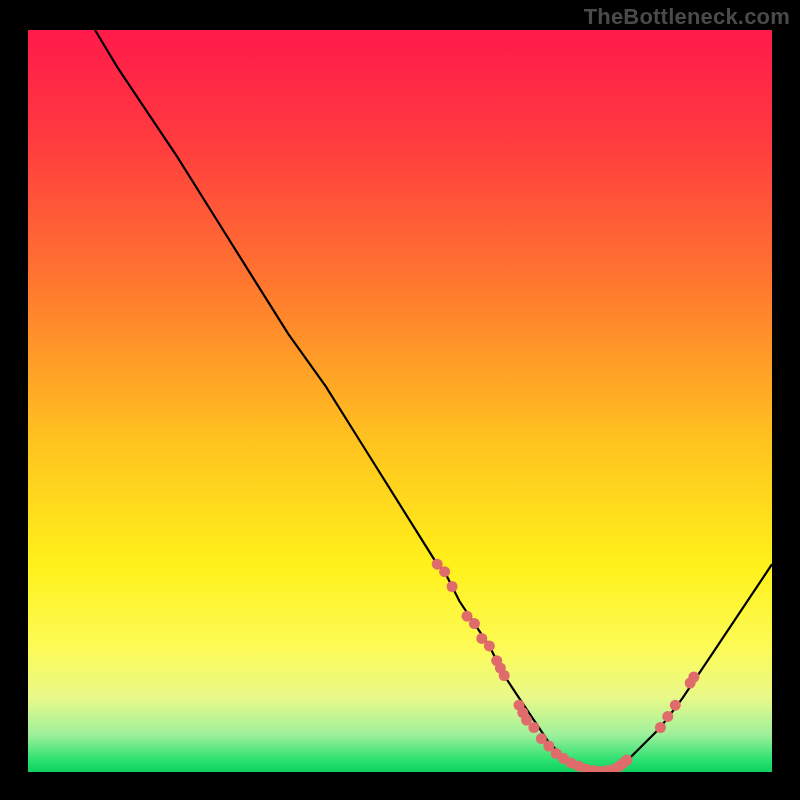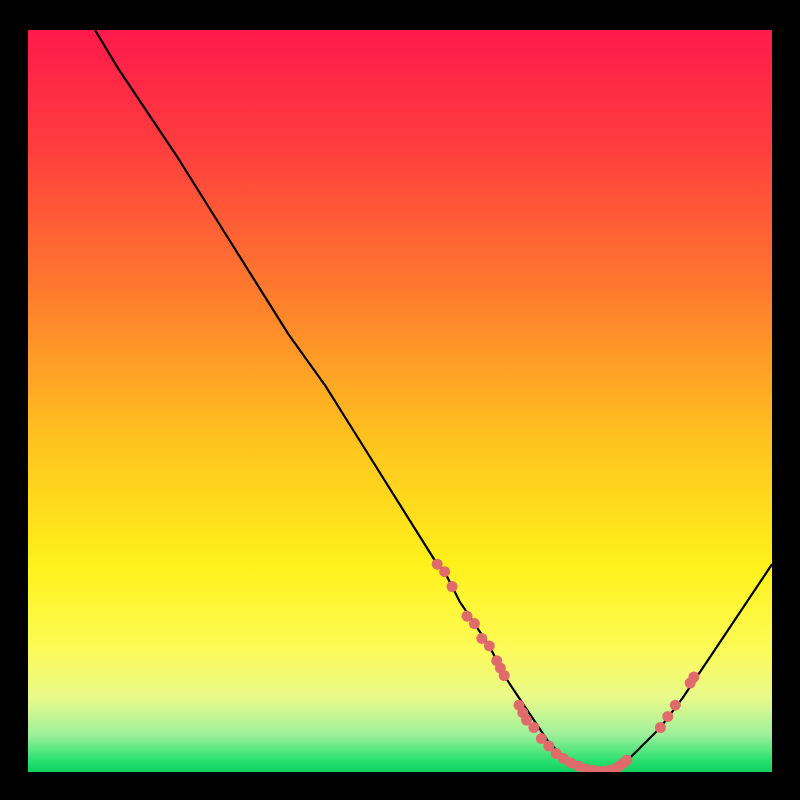--- a/index.html
+++ b/index.html
@@ -38,20 +38,21 @@
     display: block;
     width: 100%;
     height: 100%;
   }
 </style>
 </head>
 <body>
 
 <div class="frame">
 
+  <div class="watermark">TheBottleneck.com</div>
 
   <div class="plot-area">
     <svg id="chart-svg" viewBox="0 0 744 742" preserveAspectRatio="none">
       <defs>
         <linearGradient id="bg-grad" x1="0" y1="0" x2="0" y2="1">
             <stop offset="0%" stop-color="#ff1a4b"></stop>
             <stop offset="15%" stop-color="#ff3b3f"></stop>
             <stop offset="35%" stop-color="#ff7a2e"></stop>
             <stop offset="55.00000000000001%" stop-color="#ffc21f"></stop>
             <stop offset="72%" stop-color="#fff11a"></stop>

